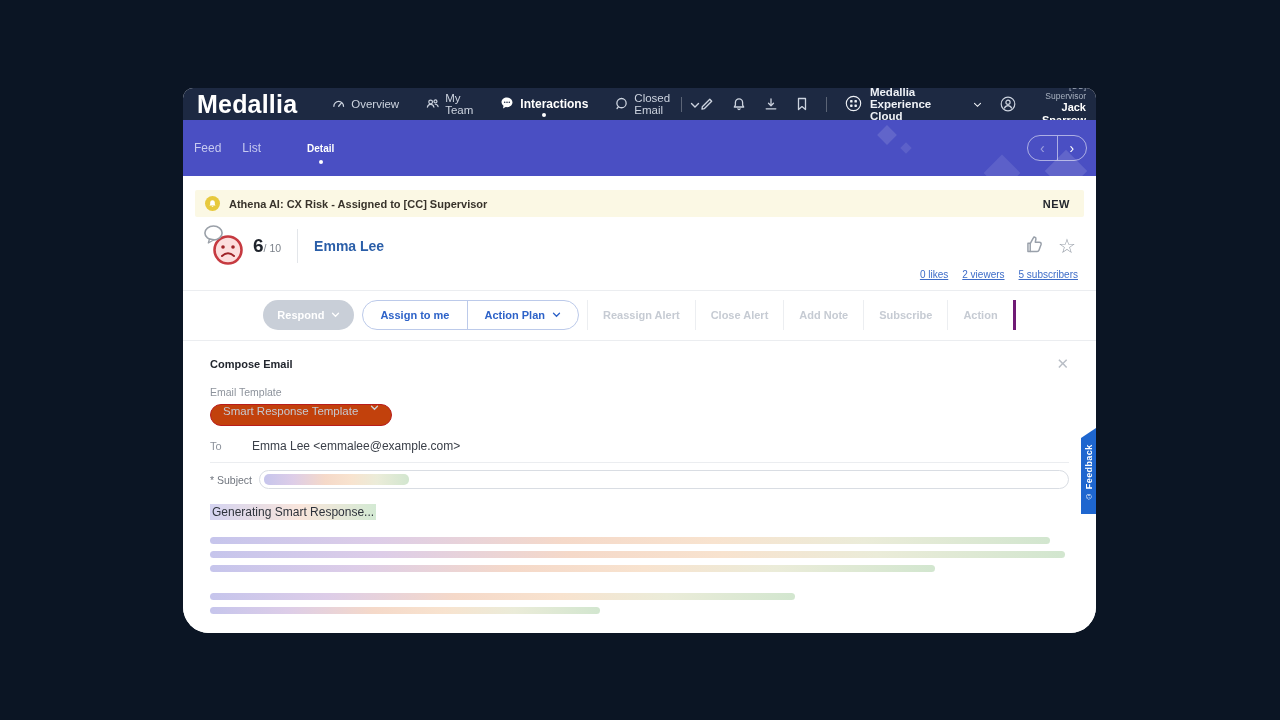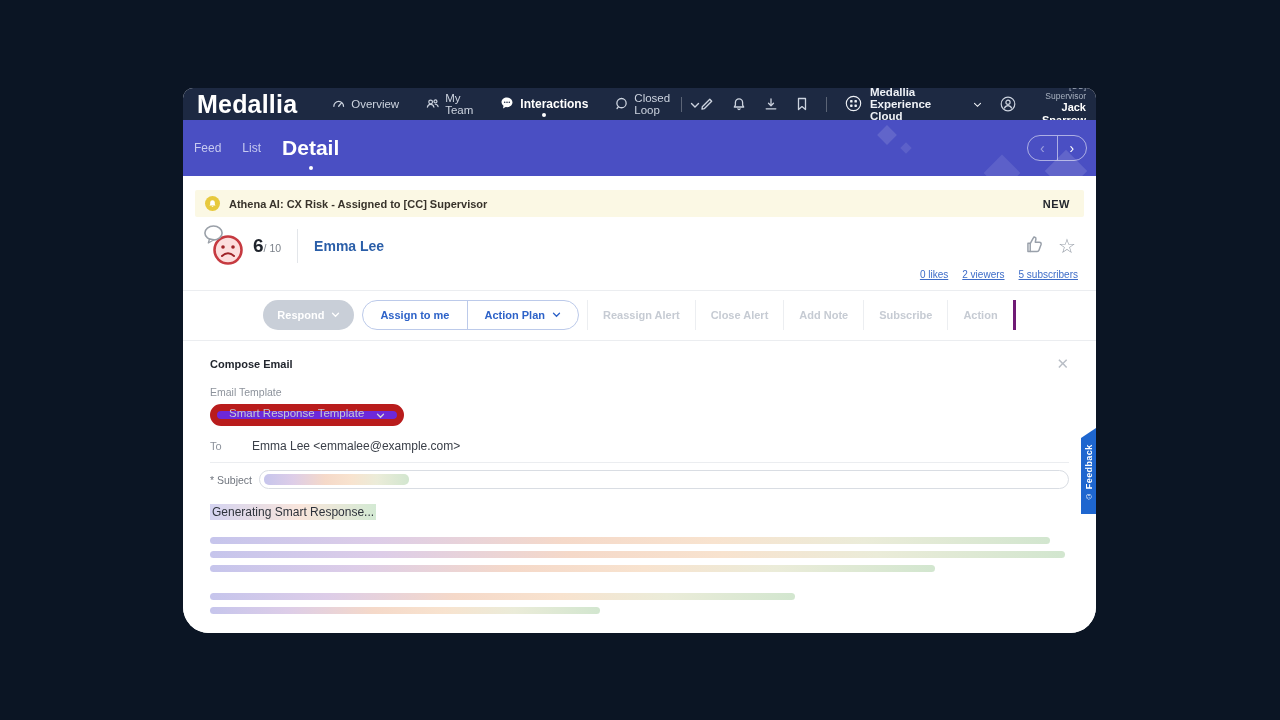--- a/index.html
+++ b/index.html
@@ -42,21 +42,21 @@
   .user-role { font-size: 8.5px; color: #a9b2c1; }
   .user-name { font-size: 11px; font-weight: bold; color: #fff; }
 
   
   .subnav {
     position: relative; height: 56px; background: #4a4fc3;
     display: flex; align-items: center; gap: 17px;
     padding-left: 9px; overflow: hidden;
   }
   .subtab { position: relative; font-size: 12px; color: #c7caf0; cursor: pointer; padding: 4px 2px; }
-  .subtab.active { font-size: 21px; font-weight: bold; color: #fff; }
+  .subtab.active { font-size: 10px; font-weight: bold; color: #fff; margin-left: 25px; }
   .subtab.active::after {
     content: ""; position: absolute; bottom: -6px; left: 50%; margin-left: -2px;
     width: 4px; height: 4px; border-radius: 50%; background: #fff;
   }
   .diamond { position: absolute; background: rgba(255,255,255,.13); transform: rotate(45deg); }
   .d1 { left: 697px; top: 8px;  width: 14px; height: 14px; }
   .d2 { left: 719px; top: 24px; width: 8px;  height: 8px;  background: rgba(255,255,255,.10); }
   .d3 { left: 806px; top: 40px; width: 26px; height: 26px; background: rgba(255,255,255,.10); }
   .d4 { left: 868px; top: 36px; width: 30px; height: 30px; }
   .pager {
@@ -124,23 +124,23 @@
     padding: 0 15px; border-left: 1px solid #eceef1; cursor: default;
   }
 
   
   .compose { padding: 0 15px; }
   .compose-head { display: flex; justify-content: space-between; align-items: center; margin-top: 15px; }
   .compose-title { font-size: 11px; font-weight: bold; color: #22262e; }
   .close-x { font-size: 15px; color: #b9bec6; background: none; border: none; cursor: pointer; line-height: 1; }
   .field-label { font-size: 10.5px; color: #8d939c; margin-top: 15px; }
   .template-select {
-    display: inline-flex; align-items: flex-end; gap: 12px; margin-top: 6px;
-    border: 7px solid #b91c1c; border-radius: 12px; height: 22px; padding: 0 12px;
-    color: #c5c9d0; font-size: 11.5px; background: #6d28d9;
+    display: inline-flex; align-items: flex-start; gap: 12px; margin-top: 6px;
+    border: 1px solid #b91c1c; border-radius: 12px; height: 22px; padding: 0 12px;
+    color: #c5c9d0; font-size: 11.5px; background: #c2410c;
   }
   .to-row { display: flex; align-items: center; margin-top: 13px; padding-bottom: 9px; border-bottom: 1px solid #ebedf0; }
   .to-label { width: 42px; font-size: 11px; color: #8d939c; }
   .to-value { font-size: 12px; color: #3b4049; }
   .subject-row { display: flex; align-items: center; margin-top: 7px; gap: 7px; }
   .subject-label { font-size: 10.5px; color: #70757e; white-space: nowrap; }
   .subject-input {
     flex: 1; height: 19px; border: 1px solid #d9dde3; border-radius: 10px;
     background: #fff; display: flex; align-items: center; padding: 0 4px;
   }
@@ -211,21 +211,21 @@
         </span>
         <span>Interactions</span>
       </div>
       <div class="nav-item">
         <span>
           <svg width="13" height="13" viewBox="0 0 14 14" fill="none" stroke="currentColor" stroke-width="1.4" stroke-linecap="round">
             <circle cx="7" cy="6.6" r="5"></circle>
               <path d="M3.6 10.6 L2.2 12.4"></path>
           </svg>
         </span>
-        <span>Closed Loop</span>
+        <span>Closed Email</span>
       </div>
       <div class="nav-caret">
         <span class="vdiv"></span>
         <span>
           <svg width="10" height="7" viewBox="0 0 10 7" fill="none" stroke="currentColor" stroke-width="1.4" stroke-linecap="round">
               <path d="M1.5 1.5 L5 5 L8.5 1.5"></path>
             </svg>
         </span>
       </div>
     </div>

